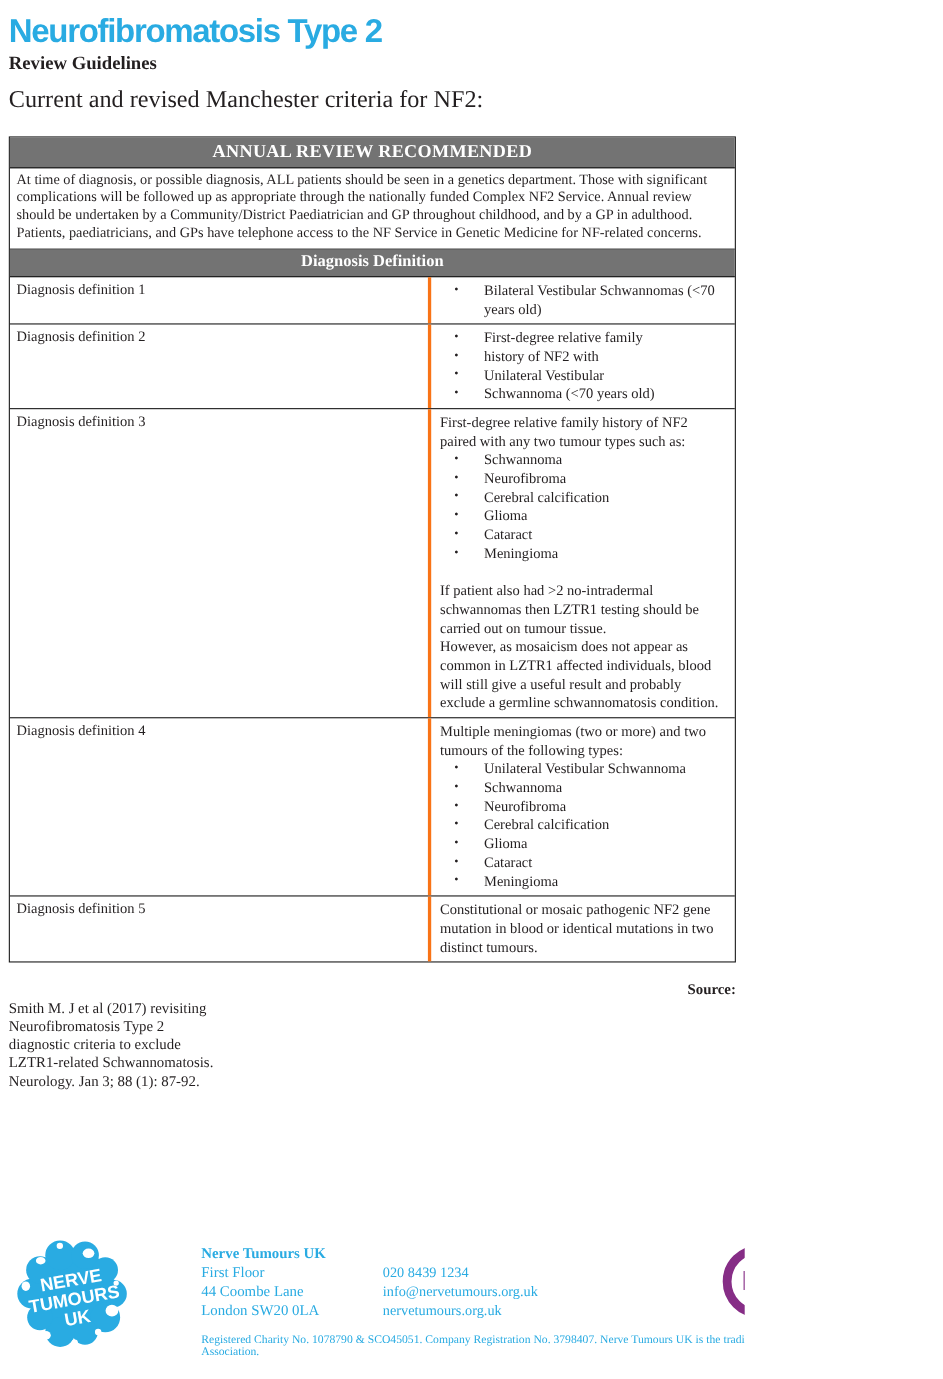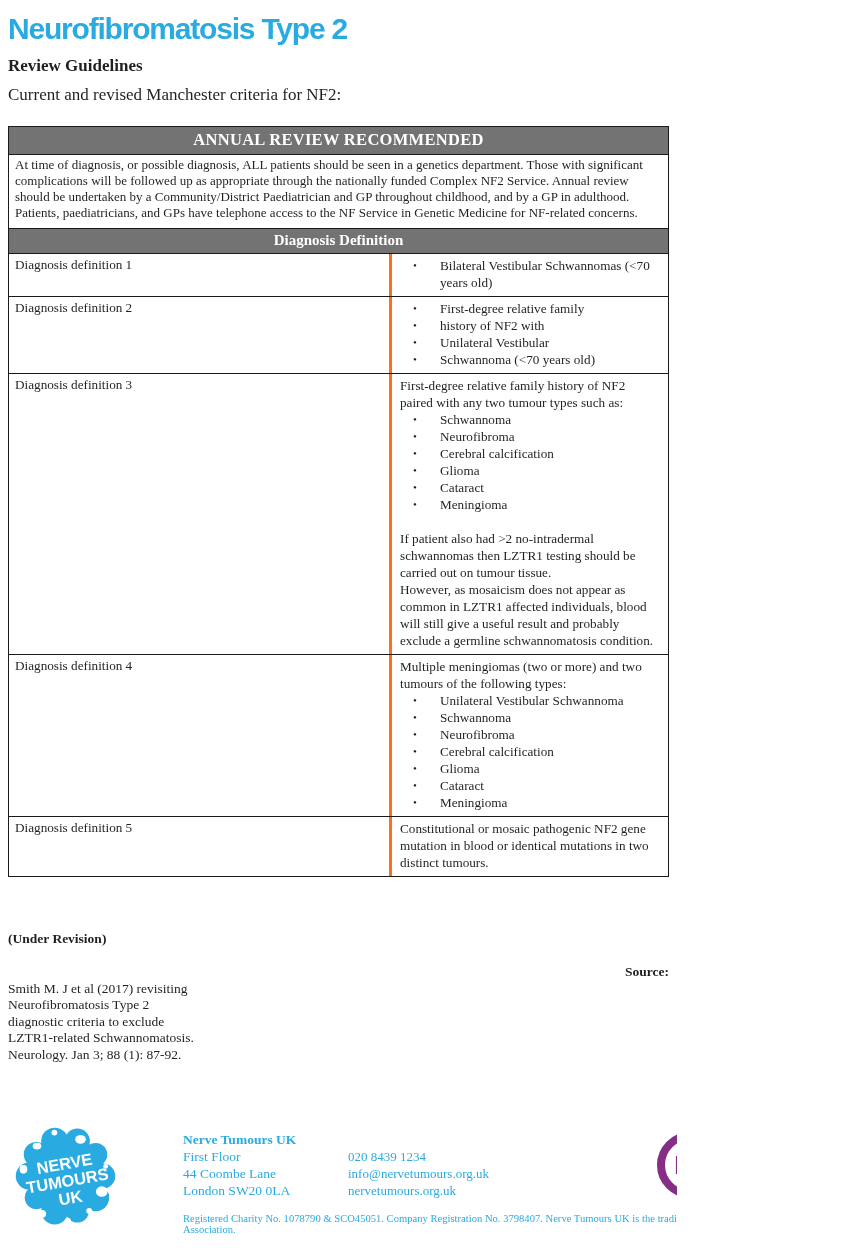--- a/index.html
+++ b/index.html
@@ -12,22 +12,22 @@
     overflow:hidden;
   }
   .content { padding:0 8px; }
 
   .title {
     margin:0; padding-top:12px;
     font-family:"Liberation Sans", sans-serif;
     font-weight:bold; font-size:30px; letter-spacing:-1.2px;
     color:#29abe2;
   }
-  .subtitle { margin:10px 0 0 0; font-size:17px; font-weight:bold; }
-  .intro    { margin:9px 0 8px 0; font-size:17px; }
+  .subtitle { margin:2px 0 0 0; font-size:17px; font-weight:bold; }
+  .intro    { margin:9px 0 8px 0; font-size:22px; }
 
   .doc { margin-top:21px; border:1px solid #1a1a1a; }
   .band {
     background:#737373; color:#ffffff;
     text-align:center; font-weight:bold;
     padding:3px 0 4px 0;
     border-bottom:1px solid #1a1a1a;
   }
   .band.big   { font-size:16.5px; letter-spacing:0.3px; }
   .band.small { font-size:15px; }
@@ -159,21 +159,20 @@
       </div>
 
       <div class="row r5">
         <div class="cell-l">Diagnosis definition 5</div>
         <div class="cell-r">
           <p>Constitutional or mosaic pathogenic NF2 gene mutation in blood or identical mutations in two distinct tumours.</p>
         </div>
       </div>
     </div>
 
-    <p class="under-revision">(Under Revision)</p>
 
     <div class="source">
       <div class="source-label">Source:</div>
       <div>Smith M. J et al (2017) revisiting</div>
       <div>Neurofibromatosis Type 2</div>
       <div>diagnostic criteria to exclude</div>
       <div>LZTR1-related Schwannomatosis.</div>
       <div>Neurology. Jan 3; 88 (1): 87-92.</div>
     </div>
   </div>

